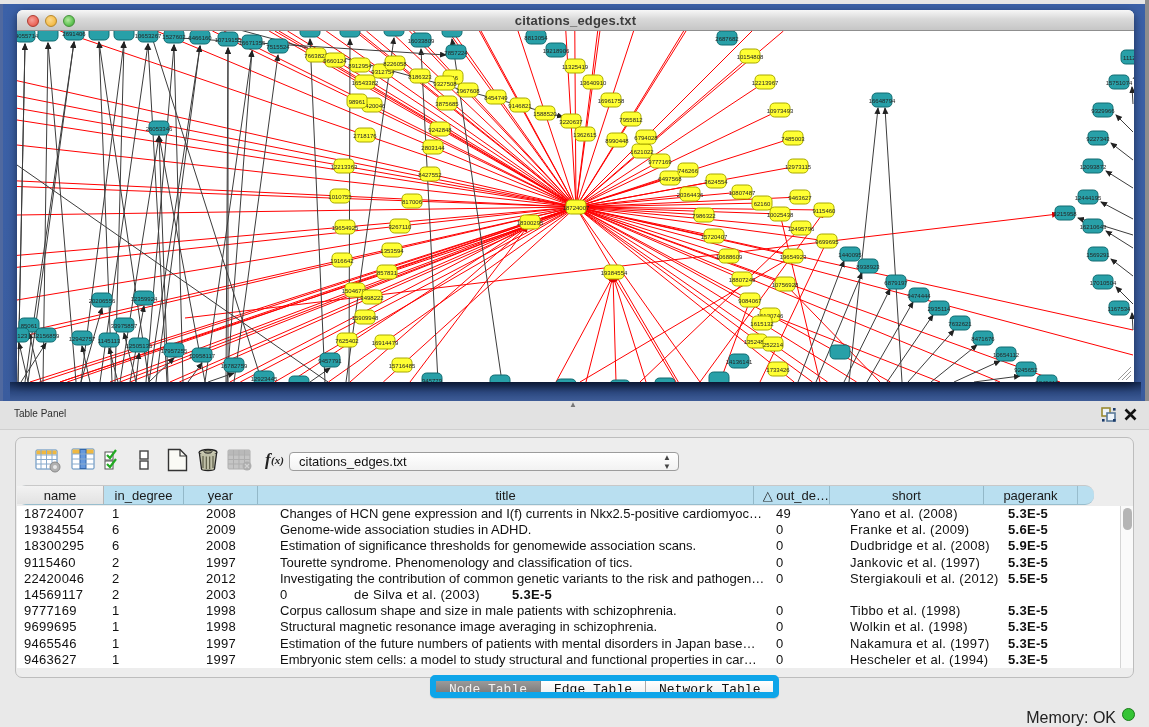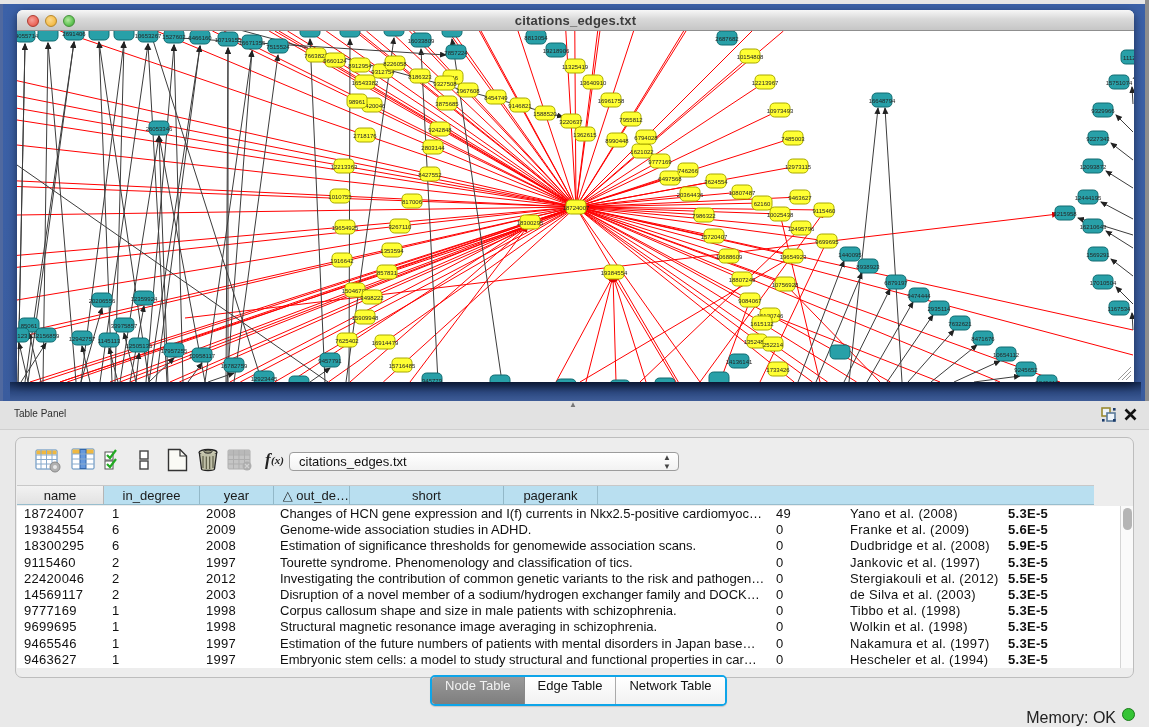--- a/index.html
+++ b/index.html
@@ -22,40 +22,40 @@
 #tp-title { position:absolute; left:0; top:0; width:1149px; height:29px; background:#e2e2e2;
   border-bottom:1px solid #cfcfcf; }
 #tp-title span { position:absolute; left:14px; top:7px; font-size:10px; color:#2e2e2e; }
 #container { position:absolute; left:15px; top:36px; width:1119px; height:241px;
   border:1px solid #bdbdbd; border-radius:7px; background:#ededed; }
 #dropdown { position:absolute; left:273px; top:14px; width:390px; height:19px;
   background:linear-gradient(#ffffff,#f2f2f2); border:1px solid #9c9c9c; border-radius:4px;
   font-size:13px; color:#111; line-height:17px; padding-left:9px; }
 #dropdown .arr { position:absolute; right:7px; top:0px; font-size:8px; color:#444; line-height:9px; }
 #thead { position:absolute; left:1px; top:47px; width:1077px; height:20px; display:flex;
-  background:#b9dff0; border-top:1px solid #c8c8c8; border-bottom:1px solid #98bdcd; }
+  background:#b9dff0; border-top:1px solid #c8c8c8; border-bottom:1px solid #98bdcd;border-radius:9px; }
 #thead .h { font-size:13px; color:#1a1a1a; text-align:center; line-height:19px;
   border-right:1px solid #93b8c8; height:100%; }
 #thead .h0 { width:87px; background:linear-gradient(#f2f2f2,#e2e2e2); border-right:1px solid #b5b5b5; }
-#thead .h1 { width:96px; } #thead .h2 { width:74px; } #thead .h3 { width:496px; }
+#thead .h1 { width:80px; } #thead .h2 { width:74px; } #thead .h3 { width:496px; }
 #thead .h4 { width:76px; text-align:right; padding-left:5px; } #thead .h5 { width:154px; }
 #thead .h6 { width:94px; border-right:1px solid #98bdcd; }
 #tbody { position:absolute; left:1px; top:68px; width:1103px; height:162px; background:#fff; overflow:hidden; }
 .tr { display:flex; height:16.2px; font-size:13px; letter-spacing:0.3px; color:#101010; }
 .c { overflow:hidden; white-space:nowrap; }
 .c0 { width:87px; padding-left:7px; } .c1 { width:96px; padding-left:8px; }
 .c2 { width:74px; padding-left:6px; } .c3 { width:496px; padding-left:6px; letter-spacing:0; }
 .c4 { width:76px; padding-left:6px; } .c5 { width:154px; padding-left:4px; }
 .c6 { width:94px; padding-left:8px;font-weight:bold; }
 #vscroll { position:absolute; left:1104px; top:68px; width:13px; height:162px; background:#fafafa;
   border-left:1px solid #d5d5d5; }
 #vthumb { position:absolute; left:1.5px; top:2px; width:9px; height:22px; background:#b5b5b5; border-radius:5px; }
-#tabs { position:absolute; left:430px; top:274px; height:31px; display:flex;
-  border:2px solid #0ea5e9; border-radius:5px; overflow:hidden; background:#fff;
-  box-shadow:0 1px 1px rgba(0,0,0,0.15); }
+#tabs { position:absolute; left:430px; top:274px; height:23px; display:flex;
+  border:6px solid #0ea5e9; border-radius:5px; overflow:hidden; background:#fff;
+  box-shadow:0 1px 1px rgba(0,0,0,0.15);font-family:Liberation Mono, monospace; }
 #tabs .tab { font-size:13px; line-height:17px; padding:0 13px; color:#111; background:linear-gradient(#ffffff,#f2f2f2); border-right:1px solid #aaa; }
 #tabs .sel { background:linear-gradient(#9a9a9a,#7e7e7e); color:#f2f2f2; border-right:1px solid #888; }
 #tabs .last { border-right:none; }
 #memory { position:absolute; right:33px; top:308px; font-size:16px; color:#222; }
 #memdot { position:absolute; right:14px; top:307px; width:13px; height:13px; border-radius:50%;
   background:#35c435; border:1px solid #1a7a1a; }
 #splitarr { position:absolute; left:569px; top:-1px; font-size:8px; color:#777; }
 </style></head>
 <body>
 <div id="desktop"></div>
@@ -654,20 +654,21 @@
 </g>
 
 <text x="232" y="19" font-family="Liberation Serif,serif" font-size="17" font-style="italic" font-weight="bold" fill="#222">f</text>
 <text x="238" y="18" font-family="Liberation Serif,serif" font-size="11" font-style="italic" font-weight="bold" fill="#222">(x)</text>
 </svg>
     <div id="dropdown">citations_edges.txt<span class="arr">▲<br>▼</span></div>
     <div id="thead">
       <div class="h h0">name</div>
         <div class="h h1">in_degree</div>
         <div class="h h2">year</div>
+      <div class="h h3">title</div>
         <div class="h h4">△ out_de…</div>
         <div class="h h5">short</div>
       <div class="h h6">pagerank</div>
     </div>
     <div id="tbody">
         <div class="tr">
           <div class="c c0">18724007</div>
           <div class="c c1">1</div>
           <div class="c c2">2008</div>
           <div class="c c3">Changes of HCN gene expression and I(f) currents in Nkx2.5‑positive cardiomyoc…</div>
@@ -708,21 +709,20 @@
           <div class="c c2">2012</div>
           <div class="c c3">Investigating the contribution of common genetic variants to the risk and pathogen…</div>
           <div class="c c4">0</div>
           <div class="c c5">Stergiakouli et al. (2012)</div>
           <div class="c c6">5.5E-5</div>
         </div>
         <div class="tr">
           <div class="c c0">14569117</div>
           <div class="c c1">2</div>
           <div class="c c2">2003</div>
-          <div class="c c3">Disruption of a novel member of a sodium/hydrogen exchanger family and DOCK…</div>
           <div class="c c4">0</div>
           <div class="c c5">de Silva et al. (2003)</div>
           <div class="c c6">5.3E-5</div>
         </div>
         <div class="tr">
           <div class="c c0">9777169</div>
           <div class="c c1">1</div>
           <div class="c c2">1998</div>
           <div class="c c3">Corpus callosum shape and size in male patients with schizophrenia.</div>
           <div class="c c4">0</div>

